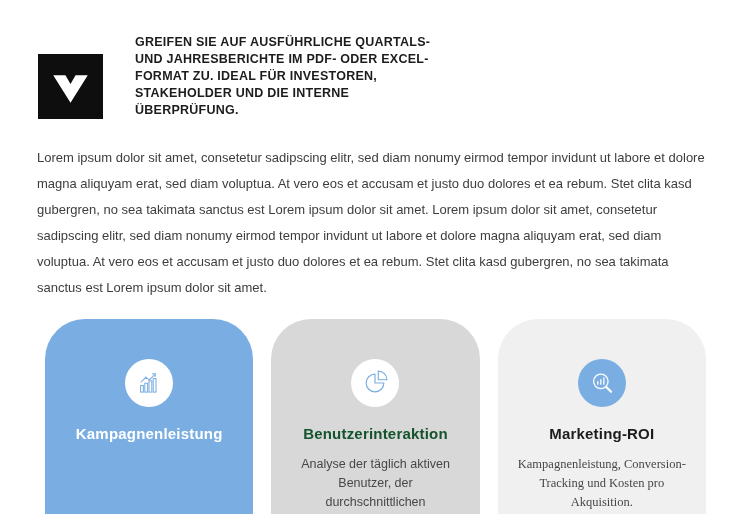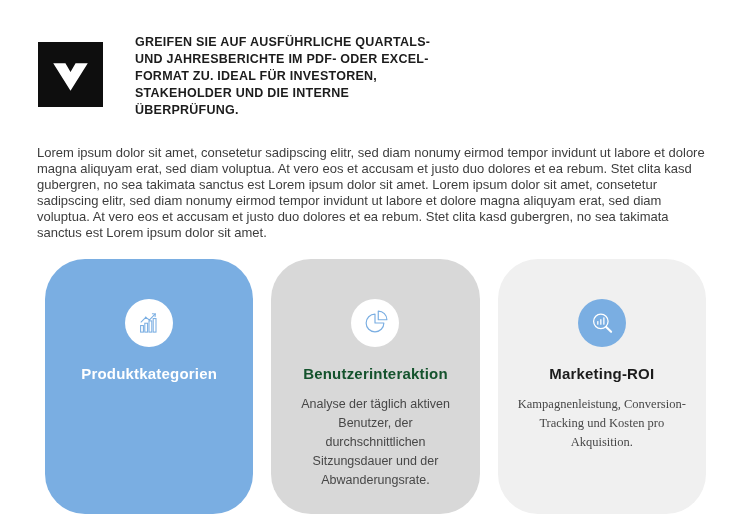--- a/index.html
+++ b/index.html
@@ -6,21 +6,21 @@
   html, body { background: #ffffff; }
   body {
     width: 750px; height: 514px;
     font-family: "Liberation Sans", sans-serif;
     overflow: hidden;
   }
   .page { width: 750px; height: 514px; background: #ffffff; padding-top: 30px; }
 
   
   .header {
-    display: flex; align-items: center;
+    display: flex; align-items: flex-end;
     padding: 0 38px; gap: 32px;
   }
   .logo {
     width: 65px; height: 65px; flex: none;
     background: #0e0e0e;
     display: flex; align-items: center; justify-content: center;
     cursor: pointer;
   }
   .logo svg { width: 65px; height: 65px; display: block; }
   .heading {
@@ -30,21 +30,21 @@
     line-height: 17px;
     color: #1c1c1c;
     text-transform: uppercase;
     white-space: pre-line;
     margin-top: 4px;
   }
 
   
   .intro {
     margin: 26px 37px 0 37px;
-    font-size: 13px; line-height: 16px;
+    font-size: 13px; line-height: 26px;
     color: #3d3d3d;
   }
 
   
   .cards {
     display: flex; gap: 18px;
     margin: 18px 44px 0 45px;
   }
   .card {
     flex: 1 1 0;
@@ -103,21 +103,21 @@
             <rect x="8.4" y="12.2" width="2.4" height="7.6"></rect>
             <rect x="12" y="10.2" width="2.4" height="9.6"></rect>
             <rect x="15.6" y="8.2" width="2.4" height="11.6"></rect>
             <polyline points="5.2,11.2 9.2,7.2 12.4,9.4 17.4,4.2" stroke-linecap="round" stroke-linejoin="round"></polyline>
             <circle cx="9.2" cy="7.2" r="0.7" fill="currentColor" stroke="none"></circle>
             <circle cx="12.4" cy="9.4" r="0.7" fill="currentColor" stroke="none"></circle>
             <polyline points="14.9,4.1 17.4,4.2 17.2,6.6" stroke-linecap="round" stroke-linejoin="round"></polyline>
           </svg>
         </span>
       </div>
-      <div class="card-title" style="color: rgb(255, 255, 255);">Produktkategorien</div>
+      <div class="card-title" style="color: rgb(255, 255, 255);">Kampagnenleistung</div>
     </div>
 
     <div class="card" style="background: rgb(216, 216, 216);">
       <div class="icon-circle" style="background: rgb(255, 255, 255); color: rgb(122, 174, 226);">
         <span>
           <svg viewBox="0 0 24 24" fill="none" stroke="currentColor" stroke-width="1" stroke-linejoin="round" xmlns="http://www.w3.org/2000/svg">
             <path d="M12 4.4 A 7.6 7.6 0 1 0 19.6 12 L 12 12 Z"></path>
             <path d="M14.8 1.8 A 7.4 7.4 0 0 1 22.2 9.2 L 14.8 9.2 Z"></path>
           </svg>
         </span>

